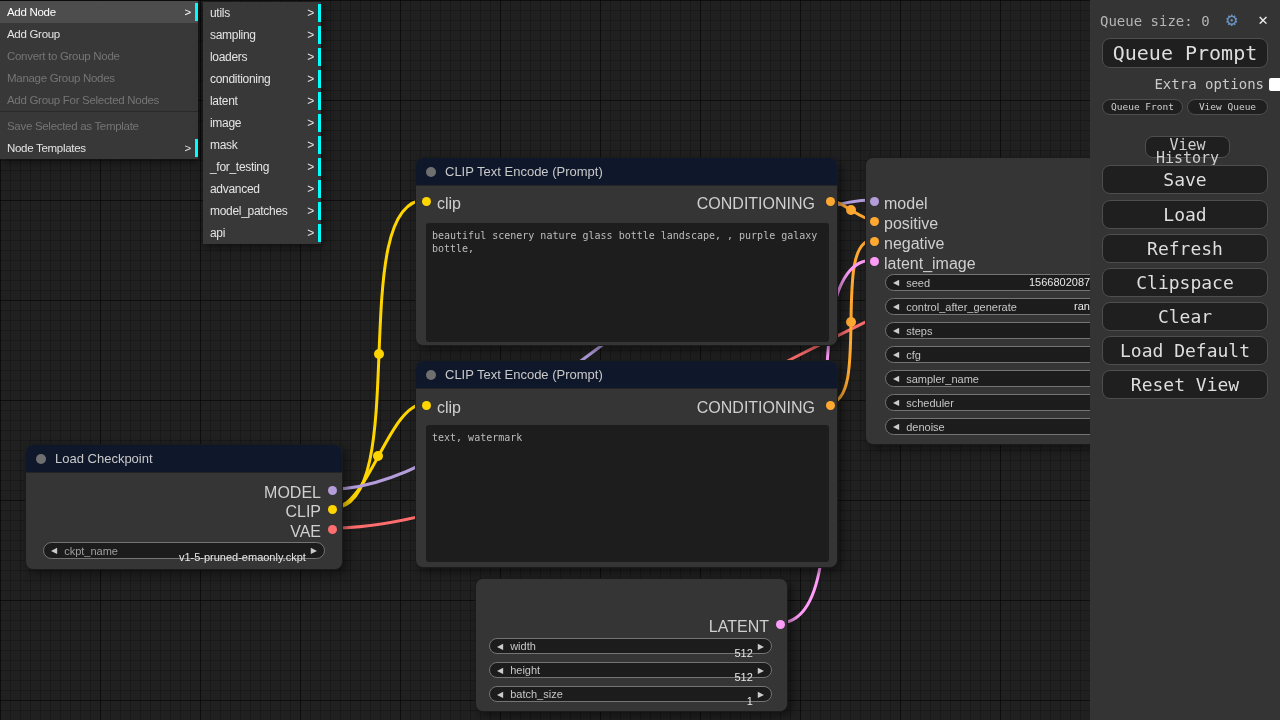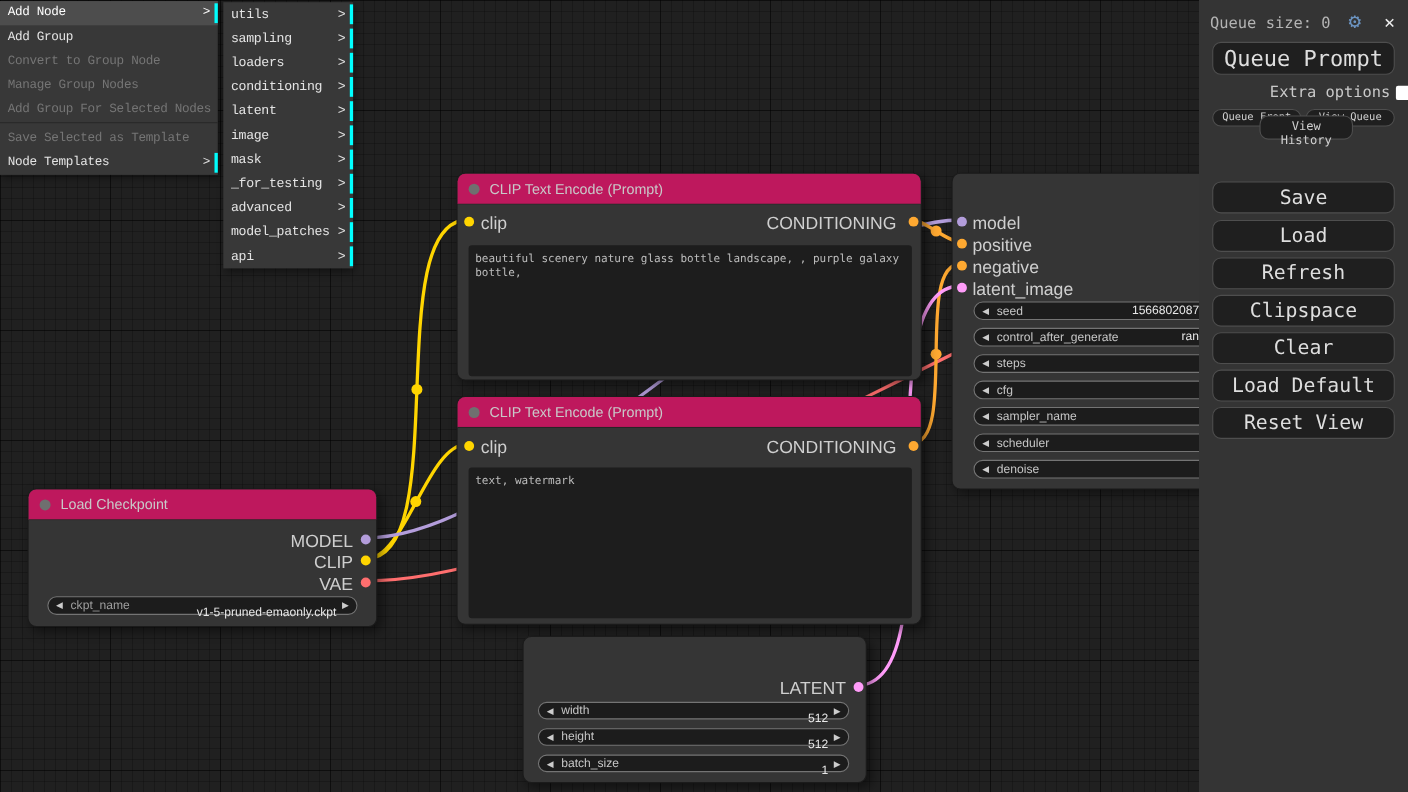--- a/index.html
+++ b/index.html
@@ -18,21 +18,21 @@
 
   
   #wires { position:absolute; inset:0; z-index:1; }
   #wires path { fill:none; stroke-width:3; stroke-linecap:round; }
 
   
   .node { position:absolute; z-index:2; background:#353535;
     border:1px solid #1b1b1b; border-radius:8px;
     box-shadow:4px 4px 10px rgba(0,0,0,.45); overflow:visible; }
   .node-title { position:absolute; left:0; top:0; right:0; height:28px;
-    background:#be185d; border-radius:7px 7px 0 0; border-bottom:1px solid #242424;text-decoration:underline; }
+    background:#0f172a; border-radius:7px 7px 0 0; border-bottom:1px solid #242424;text-decoration:underline; }
   .title-dot { position:absolute; left:10px; top:9px; width:10px; height:10px;
     border-radius:50%; background:#6f6f6f; }
   .title-text { position:absolute; left:29px; top:0; line-height:28px;
     font-size:13px; color:#c9c9c9; white-space:nowrap; }
   .slot-dot { position:absolute; width:9px; height:9px; border-radius:50%; }
   .slot-label { position:absolute; font-size:16px; color:#cfcfcf; white-space:nowrap; }
   .c-yellow { background:#ffd500; } .c-purple { background:#b39ddb; }
   .c-orange { background:#ffa931; } .c-pink   { background:#ff9cf9; }
   .c-red    { background:#ff6e6e; }
   .prompt-box { position:absolute; background:#1d1d1d; border-radius:3px;
@@ -60,29 +60,29 @@
   #queue-prompt { top:38px; height:30px; font-size:20px; line-height:28px; }
   .extra-row { position:absolute; left:0; top:76px; width:192px; height:16px;
     display:flex; justify-content:flex-end; align-items:center; }
   .extra-label { font-size:14px; color:#c9c9c9; margin-right:5px; }
   .extra-box { width:13px; height:13px; background:#ffffff; border-radius:2px; cursor:pointer; }
   .sb-small { position:absolute; top:99px; height:16px; font-size:9.5px; line-height:14px;
     background:#1f1f1f; border:1px solid #4e4e4e; border-radius:8px; color:#cfcfcf;
     text-align:center; cursor:pointer; }
   #queue-front { left:12px; width:81px; }
   #view-queue { left:97px; width:81px; }
-  #view-history { position:absolute; left:55px; top:105px; width:85px; height:22px;
+  #view-history { position:absolute; left:55px; top:136px; width:85px; height:22px;
     background:#1f1f1f; border:1px solid #4e4e4e; border-radius:8px; color:#cfcfcf;
-    font-size:11px; line-height:13px; text-align:center; padding-top:2px; cursor:pointer; }
+    font-size:15px; line-height:13px; text-align:center; padding-top:2px; cursor:pointer; }
   .sb-main { height:29px; font-size:18px; line-height:27px; }
 
   
   .ctx { position:absolute; z-index:40; background:#383838;
     box-shadow:2px 3px 8px rgba(0,0,0,.5);
-    font-family:Liberation Mono, monospace; font-size:11.5px; letter-spacing:-.3px; }
+    font-family:Liberation Sans, sans-serif; font-size:11.5px; letter-spacing:-.3px; }
   #main-menu { left:0; top:1px; width:198px; }
   #sub-menu { left:203px; top:2px; width:118px; font-size:12px; }
   .mi { position:relative; height:22px; line-height:22px; padding-left:7px;
     color:#e4e4e4; cursor:pointer; white-space:nowrap; }
   .mi.disabled { color:#757575; cursor:default; }
   .mi.highlight { background:#4d4d4d; color:#ffffff; }
   .mi .arrow { position:absolute; right:7px; top:0; }
   .mi.has-sub::after { content:""; position:absolute; right:0; top:2px; bottom:2px;
     width:3px; background:#00ffff; }
   .menu-sep { height:4px; border-top:1px solid #2a2a2a; }

